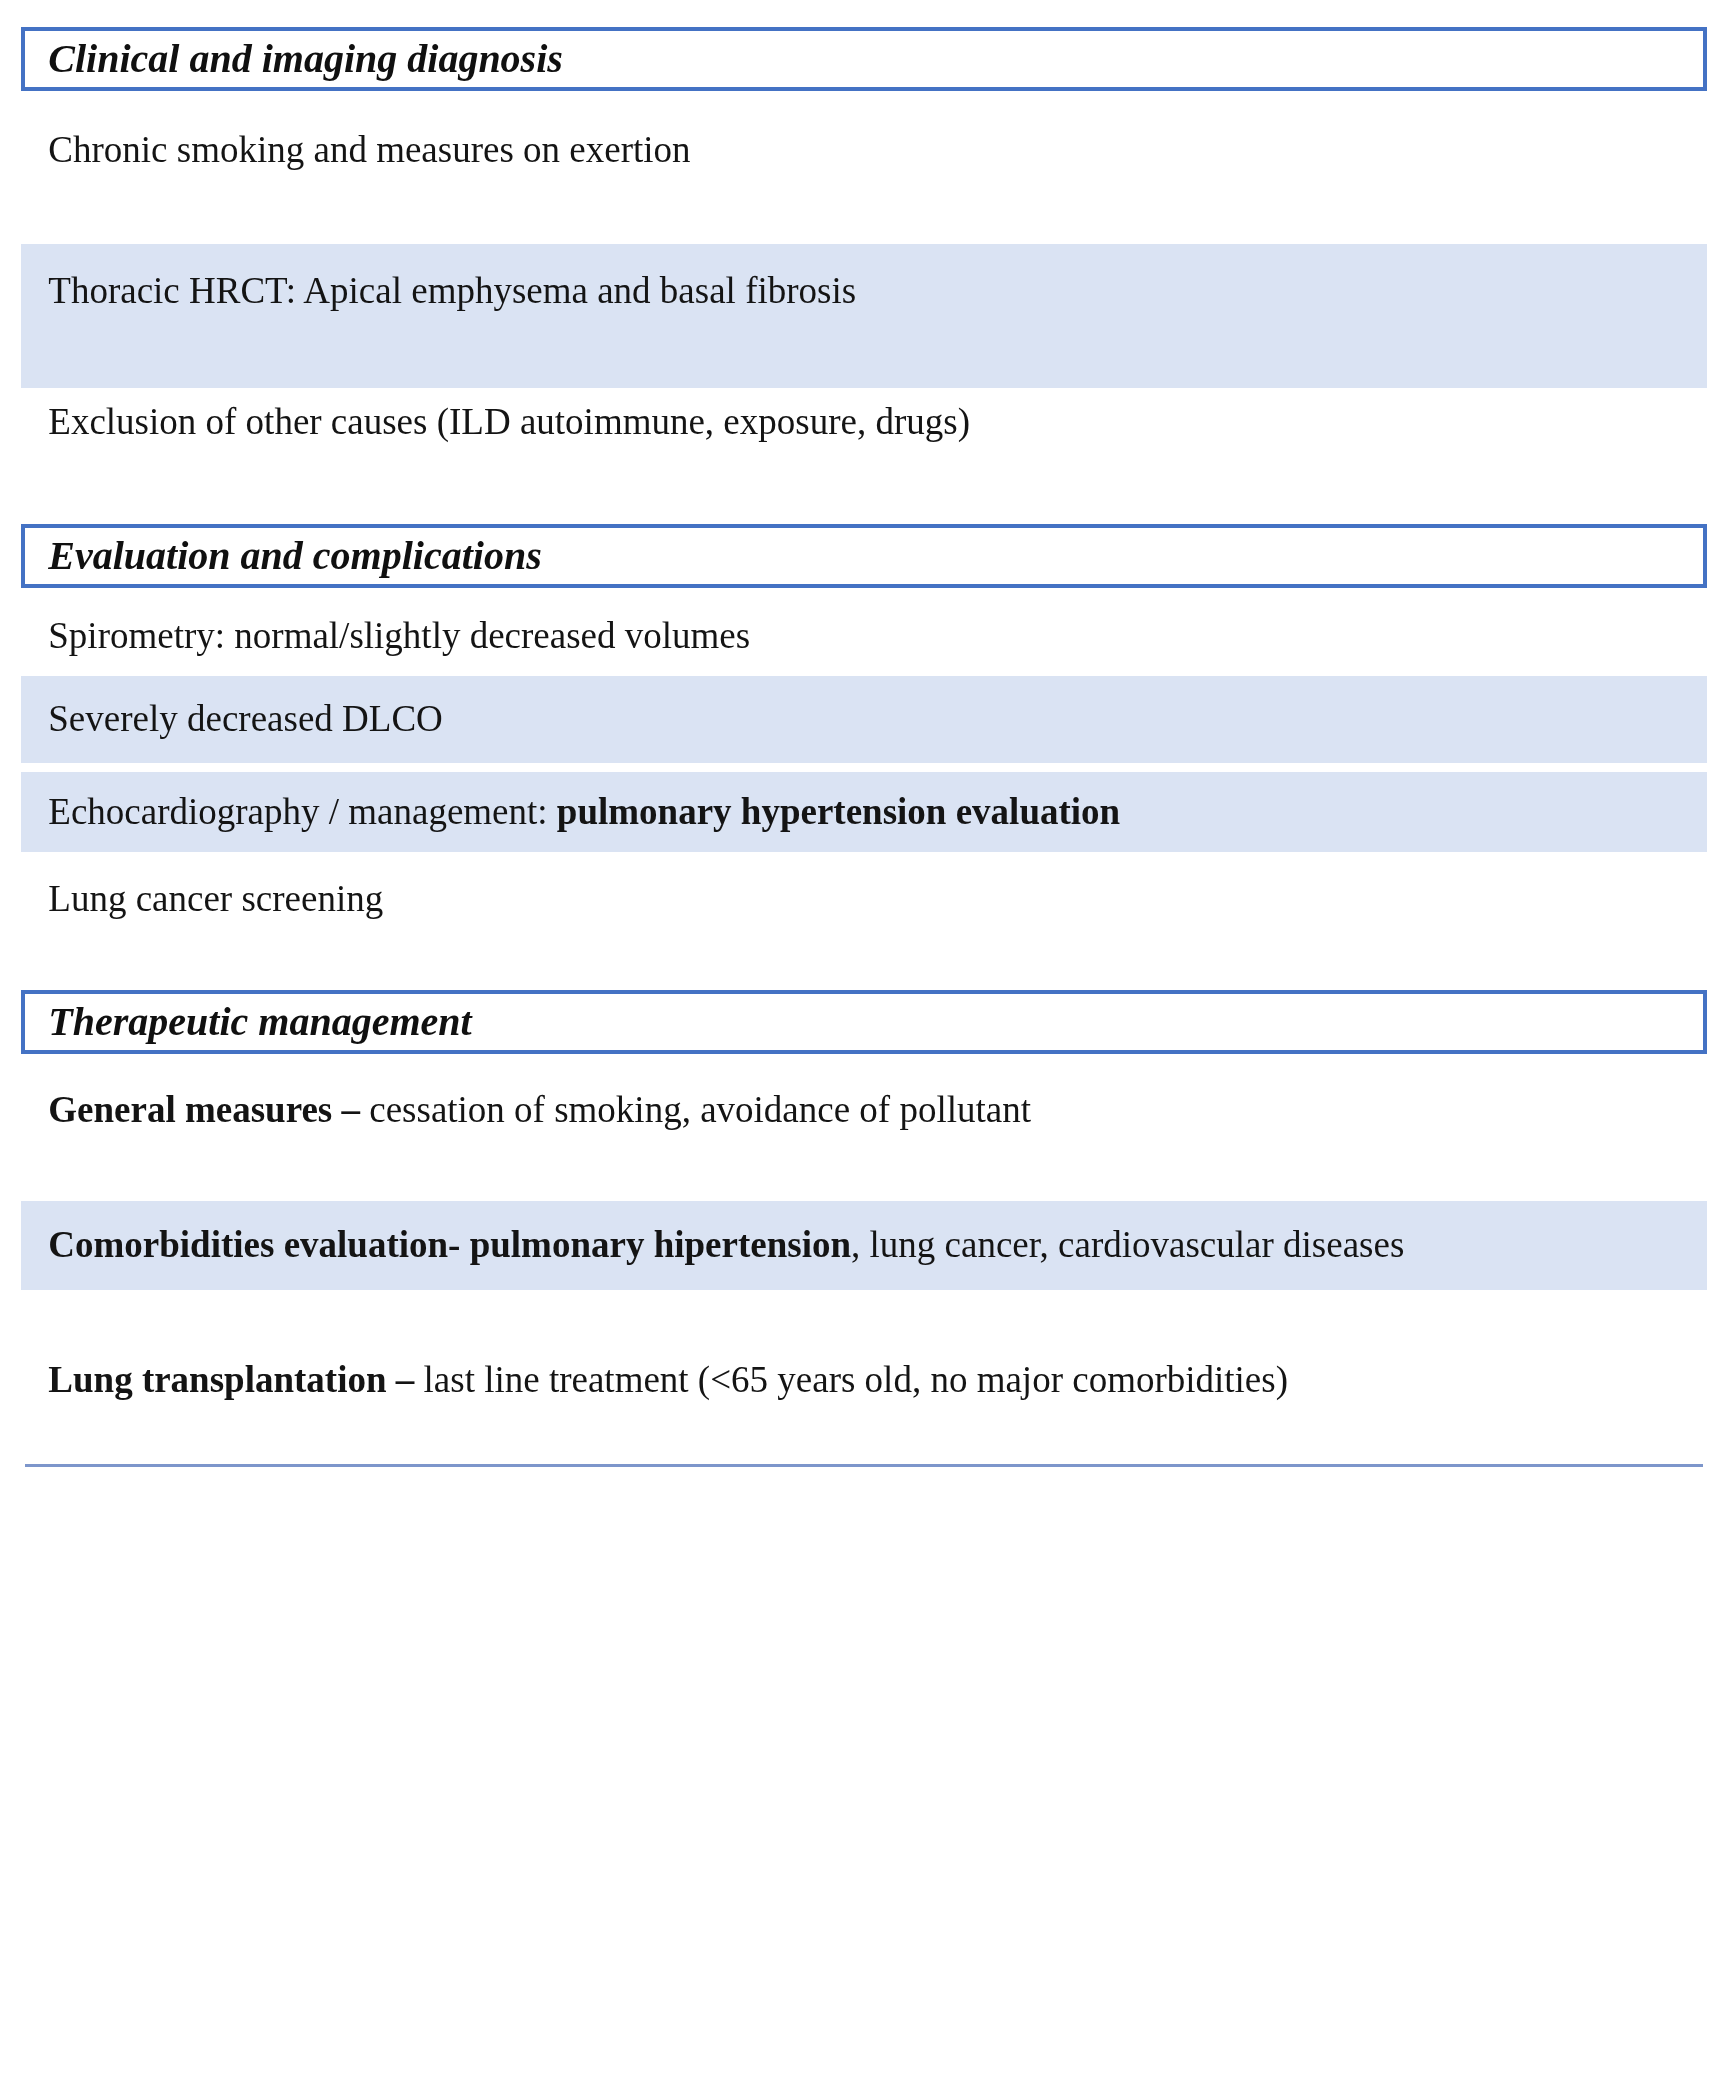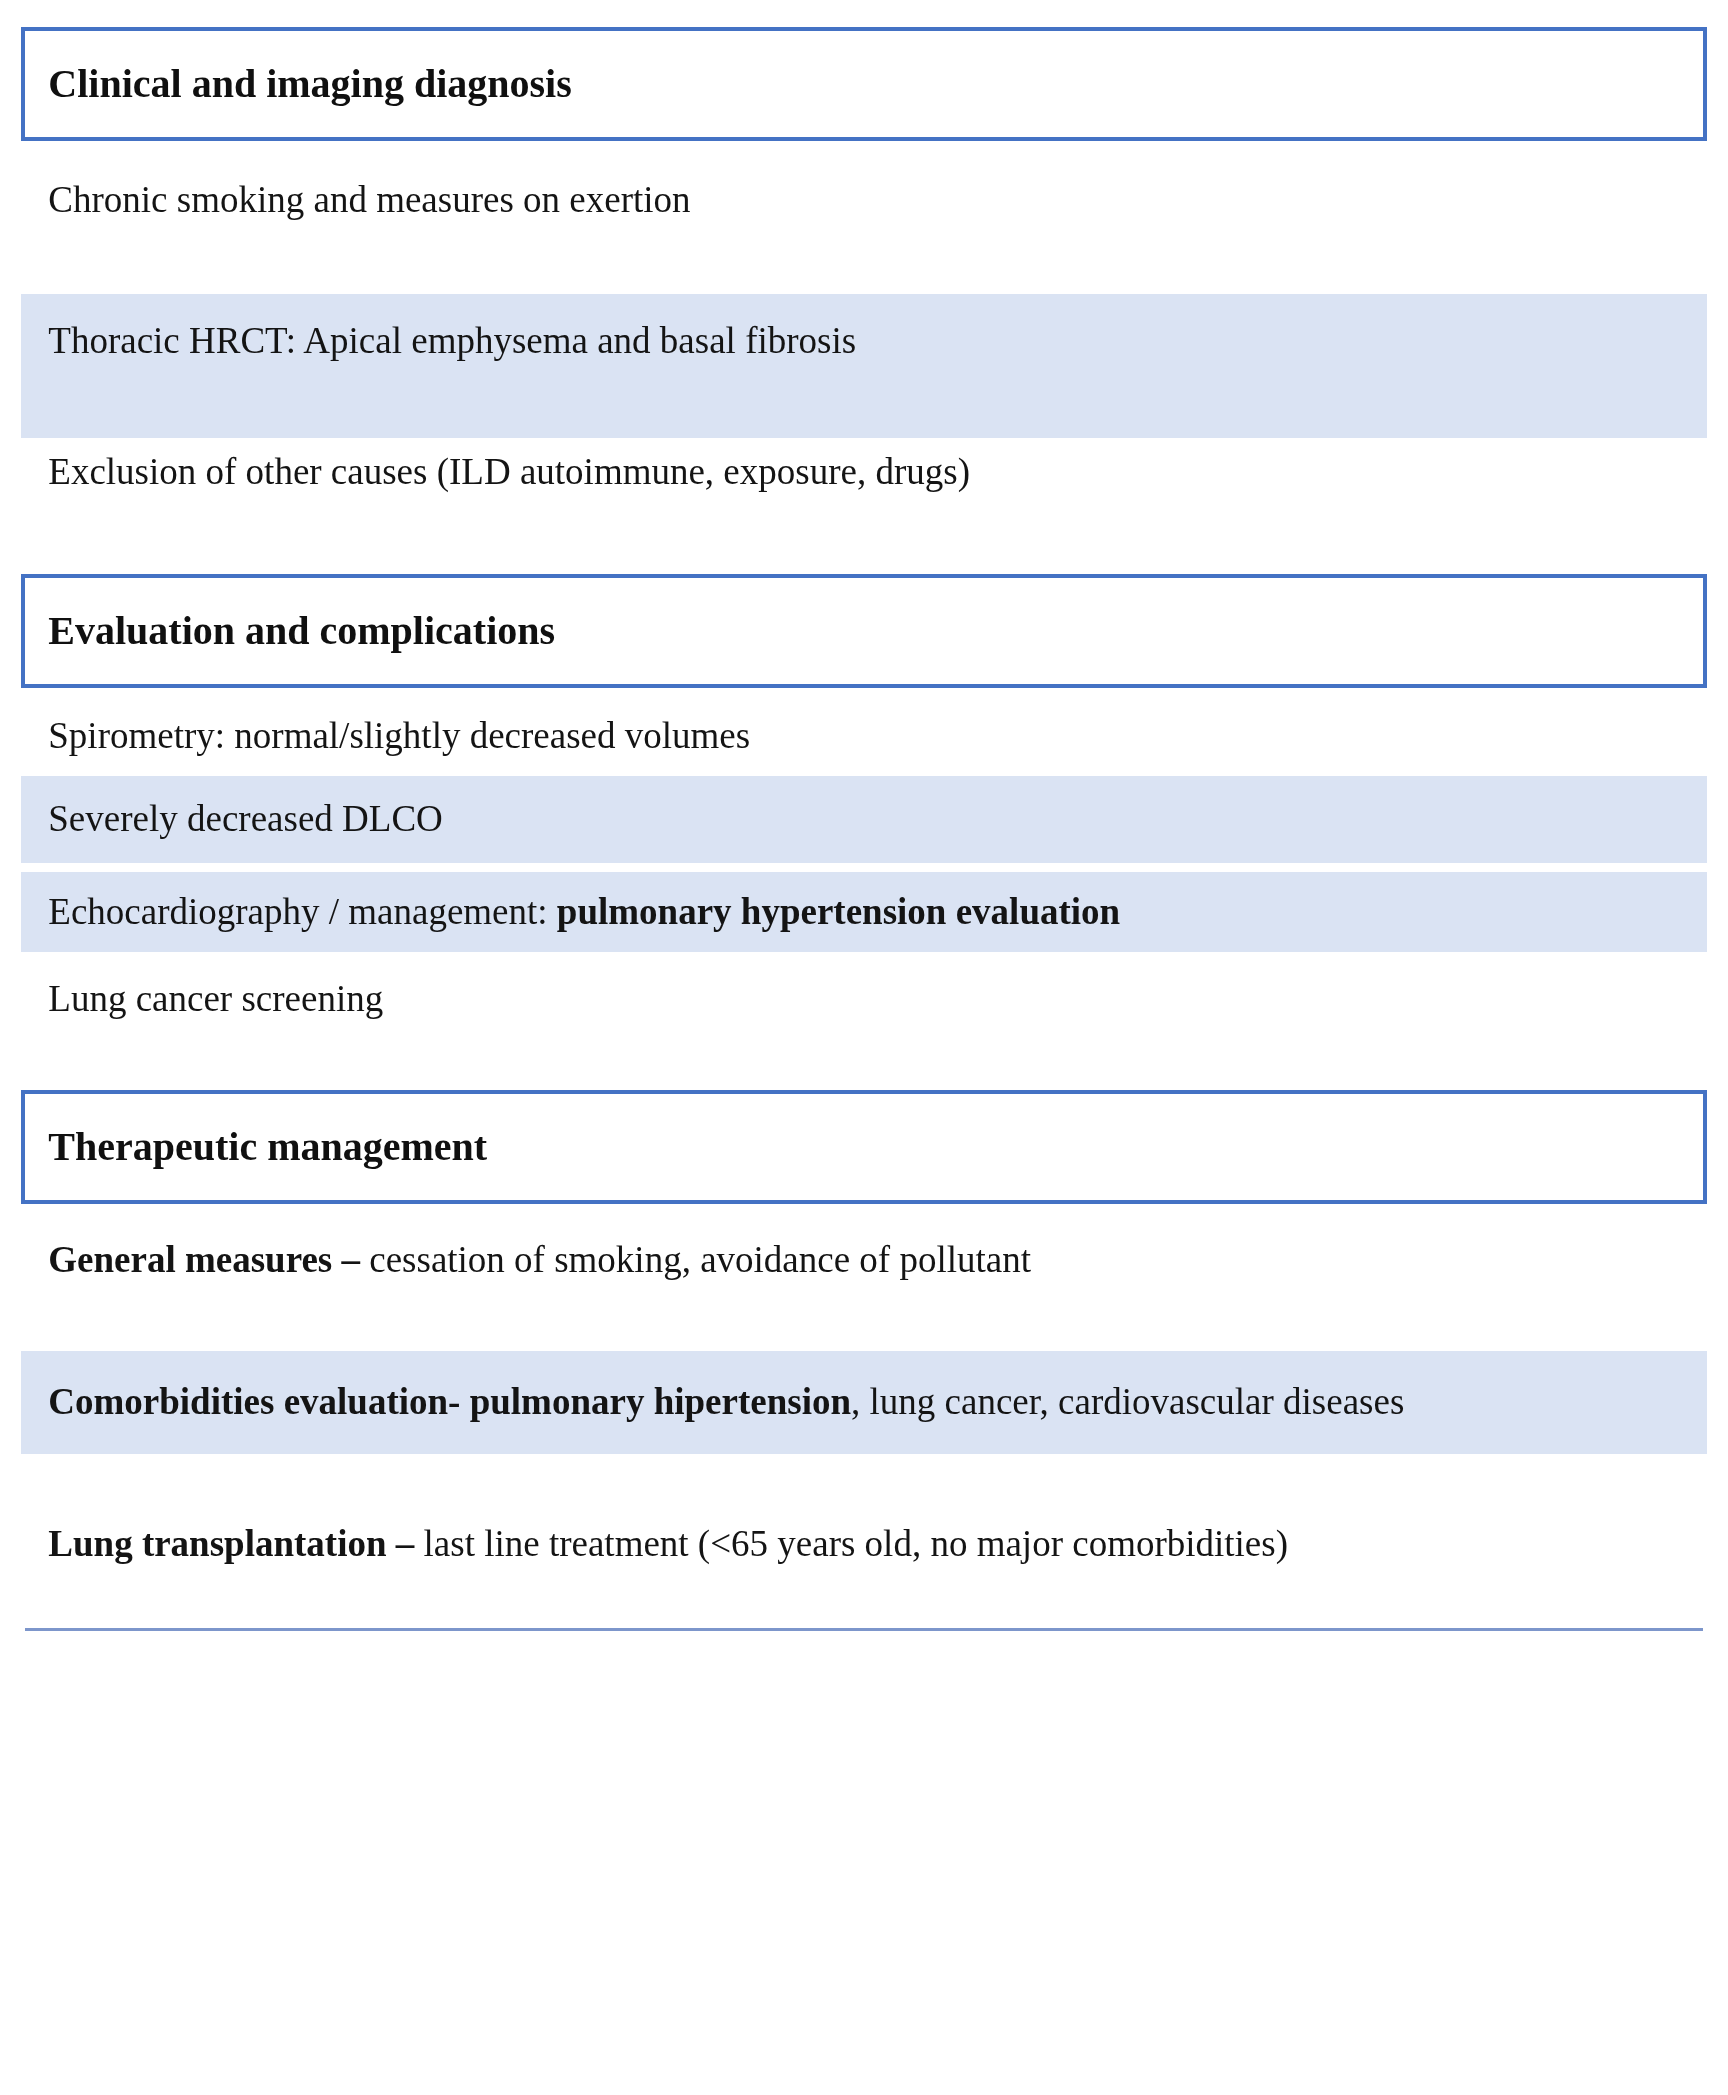--- a/index.html
+++ b/index.html
@@ -18,23 +18,24 @@
     box-sizing: border-box;
     width: 100%;
     height: 100%;
     padding: 27px 21.3px 19.4px 21.3px;
     display: flex;
     flex-direction: column;
   }
   .header-box {
     border: 4.9px solid #4472C4;
     background: #ffffff;
-    padding: 29px 23px;
+    padding: 4px 23px;
     font-size: 40px;
     font-weight: bold;
+    font-style: italic;
     line-height: 1.2;
     color: #101010;
   }
   .row {
     font-size: 37px;
     line-height: 1.32;
     padding: 9.7px 27px;
     background: transparent;
   }
   .row.highlight {
@@ -56,21 +57,21 @@
   .hb2 { margin-bottom: 13.6px; }
   .s2r1 { margin-bottom: 5.8px; }
   .s2r2 { padding: 19px 27px; margin-bottom: 9.7px; }
   .s2r3 { padding: 11.6px 27px; margin-bottom: 7.8px; }
   .s2r4 { padding: 15.5px 27px; margin-bottom: 11.6px; }
   .s2r5 { padding: 11.6px 27px; margin-bottom: 54px; }
   .hb3 { margin-bottom: 23px; }
   .s3r1 { margin-bottom: 56px; }
   .s3r2 { padding: 23px 27px; margin-bottom: 56px; }
   .s3r3 { margin-bottom: 56px; }
-  .s3r4 { padding: 27px 27px; margin-bottom: 56px; }
+  .s3r4 { padding: 20px 27px; margin-bottom: 56px; }
   .s3r5 { margin-bottom: 50px; }
 </style>
 </head>
 <body>
 
 <div class="figure">
 
   <div class="header-box hb1">
     <span>Clinical and imaging diagnosis</span>
   </div>

